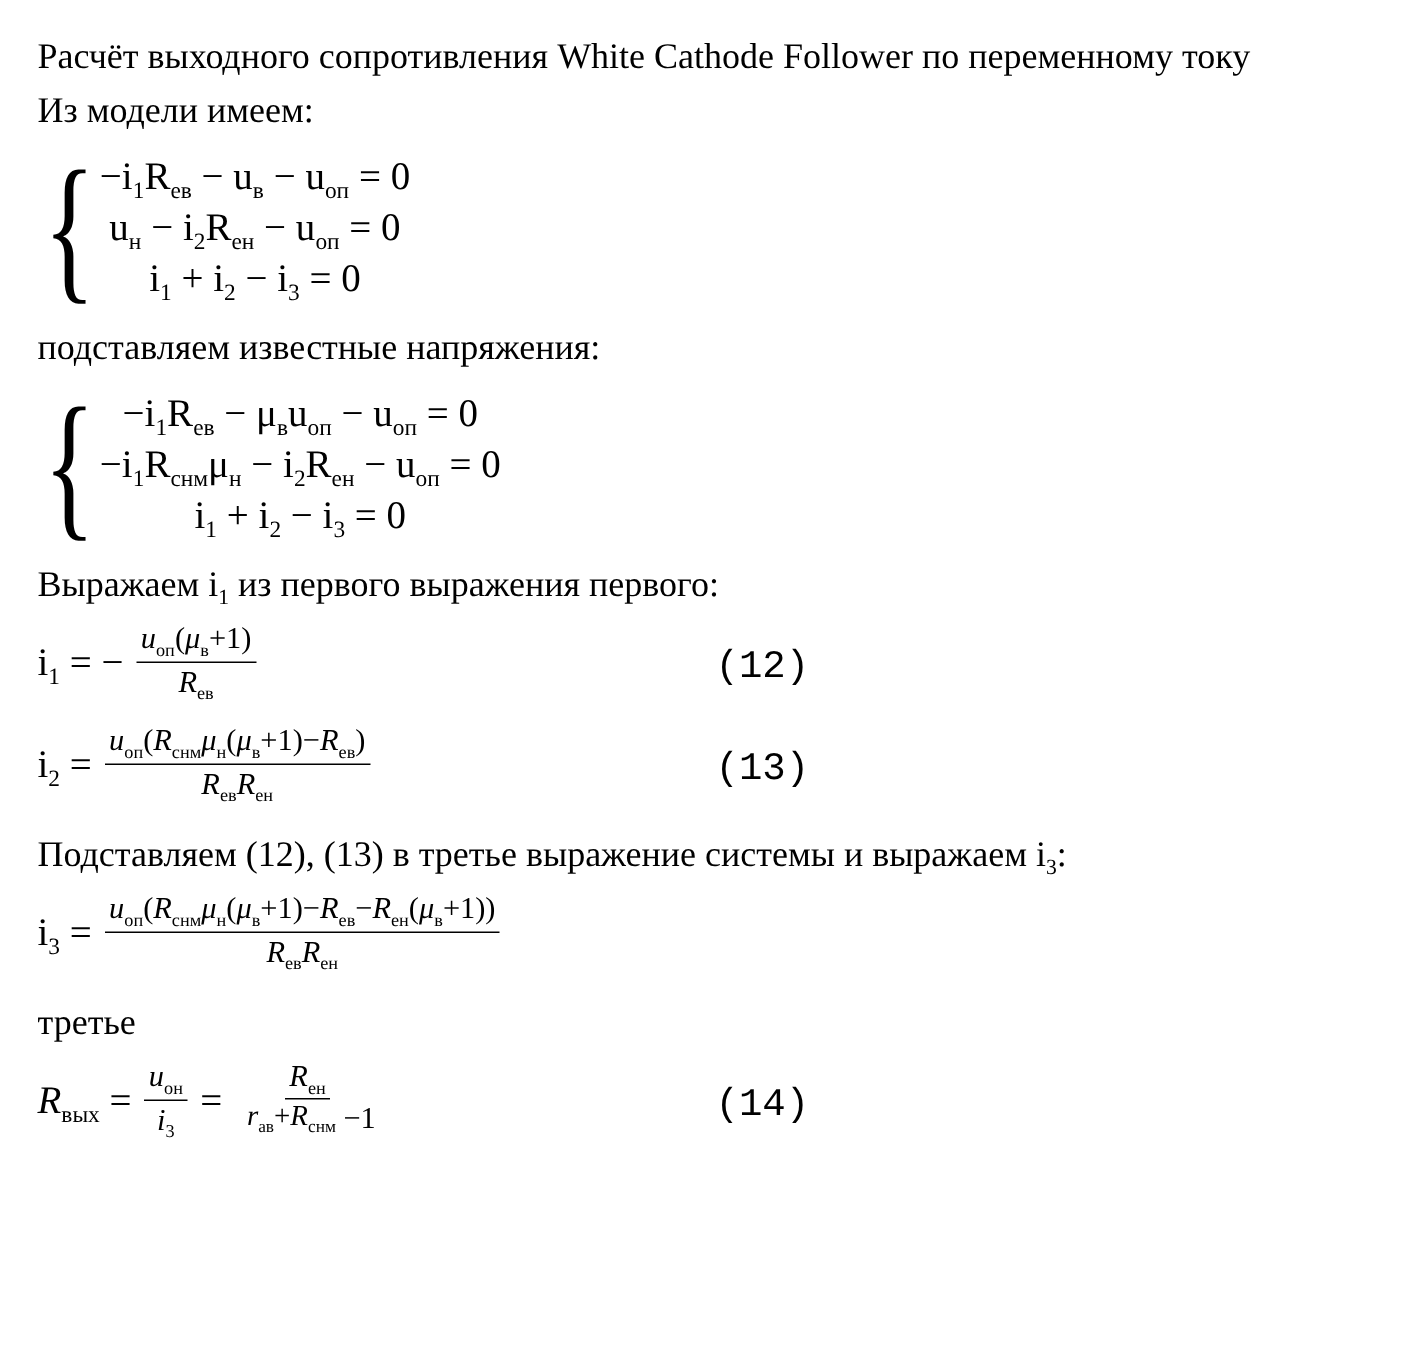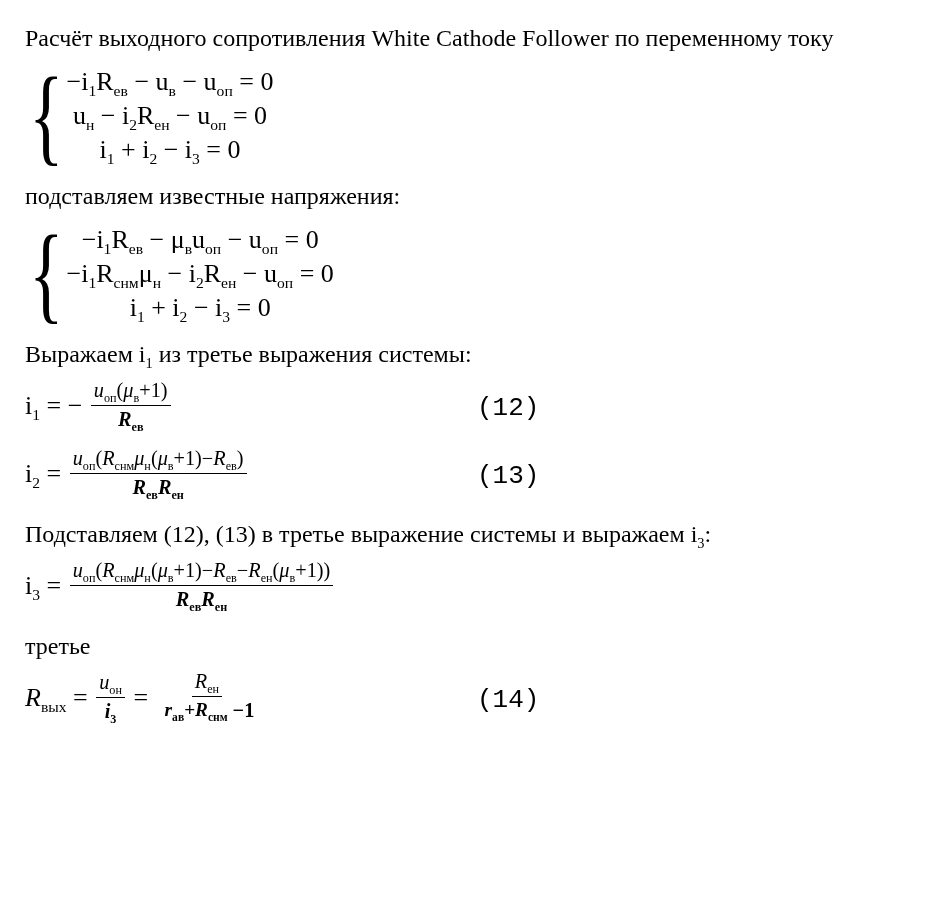--- a/index.html
+++ b/index.html
@@ -24,30 +24,31 @@
   
   .eqline{position:relative;display:flex;align-items:center;margin:8px 0 12px;min-height:56px;}
   .eqmath{font-size:26px;}
   .eqnum{position:absolute;left:452px;top:50%;transform:translateY(-50%);font-size:26px;font-family:Liberation Mono, monospace;}
   
   .frac{
     display:inline-flex;flex-direction:column;align-items:center;
     vertical-align:middle;font-size:0.78em;margin:0 2px;position:relative;top:-3px;
   }
   .frac .num{display:block;padding:0 3px 1px;border-bottom:1.5px solid #000;line-height:1.25;text-align:center;}
-  .frac .den{display:block;padding:1px 3px 0;line-height:1.25;text-align:center;font-weight:bold;}
+  .frac .den{display:block;padding:1px 3px 0;line-height:1.25;text-align:center;}
   .frac .frac{font-size:0.95em;}
   .it{font-style:italic;}
 </style>
 </head>
 <body>
 
 <div class="page">
 
   <p class="para title">Расчёт выходного сопротивления White Cathode Follower по переменному току</p>
+  <p class="para">Из модели имеем:</p>
 
   <div class="system">
     <span class="brace">{</span>
     <div class="sys-rows">
       <div class="mathline sys-row"><span>−i</span><sub>1</sub><span>R</span><sub>ев</sub><span> − u</span><sub>в</sub><span> − u</span><sub>оп</sub><span> = 0</span></div>
       <div class="mathline sys-row"><span>u</span><sub>н</sub><span> − i</span><sub>2</sub><span>R</span><sub>ен</sub><span> − u</span><sub>оп</sub><span> = 0</span></div>
       <div class="mathline sys-row"><span>i</span><sub>1</sub><span> + i</span><sub>2</sub><span> − i</span><sub>3</sub><span> = 0</span></div>
     </div>
   </div>
 
@@ -55,21 +56,21 @@
 
   <div class="system">
     <span class="brace">{</span>
     <div class="sys-rows">
       <div class="mathline sys-row"><span>−i</span><sub>1</sub><span>R</span><sub>ев</sub><span> − μ</span><sub>в</sub><span>u</span><sub>оп</sub><span> − u</span><sub>оп</sub><span> = 0</span></div>
       <div class="mathline sys-row"><span>−i</span><sub>1</sub><span>R</span><sub>снм</sub><span>μ</span><sub>н</sub><span> − i</span><sub>2</sub><span>R</span><sub>ен</sub><span> − u</span><sub>оп</sub><span> = 0</span></div>
       <div class="mathline sys-row"><span>i</span><sub>1</sub><span> + i</span><sub>2</sub><span> − i</span><sub>3</sub><span> = 0</span></div>
     </div>
   </div>
 
-  <p class="para mathline"><span>Выражаем i</span><sub>1</sub><span> из третье выражения системы:</span></p>
+  <p class="para mathline"><span>Выражаем i</span><sub>1</sub><span> из первого выражения первого:</span></p>
 
   <div class="eqline">
     <span class="mathline eqmath"><span>i</span><sub>1</sub><span> = − </span><span class="frac">
           <span class="num"><span class="it">u</span><sub>оп</sub><span>(</span><span class="it">μ</span><sub>в</sub><span>+1)</span></span>
           <span class="den"><span class="it">R</span><sub>ев</sub></span>
         </span></span>
     <span class="eqnum">(12)</span>
   </div>
 
 

